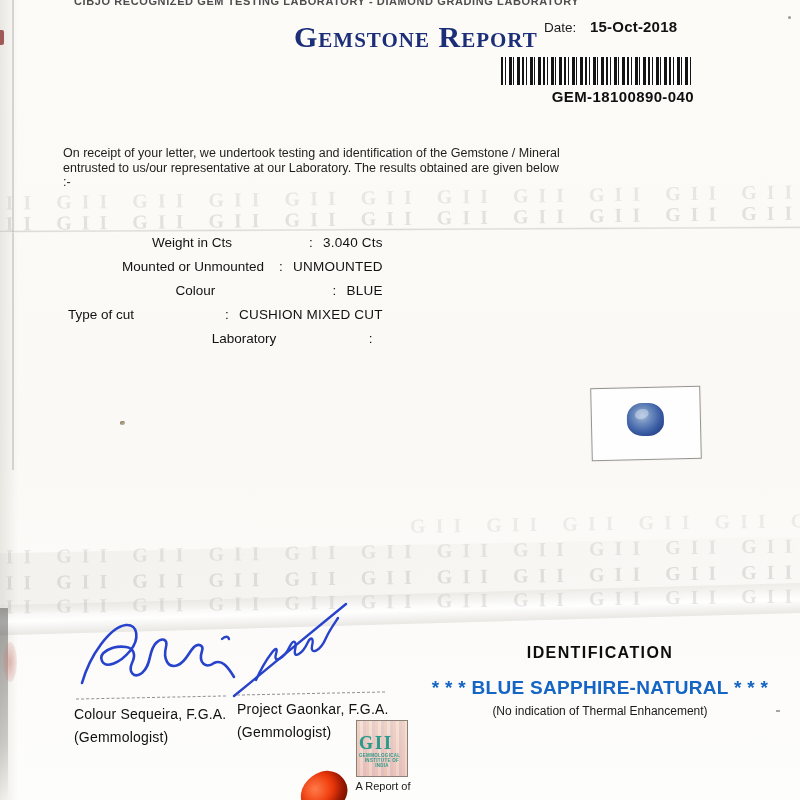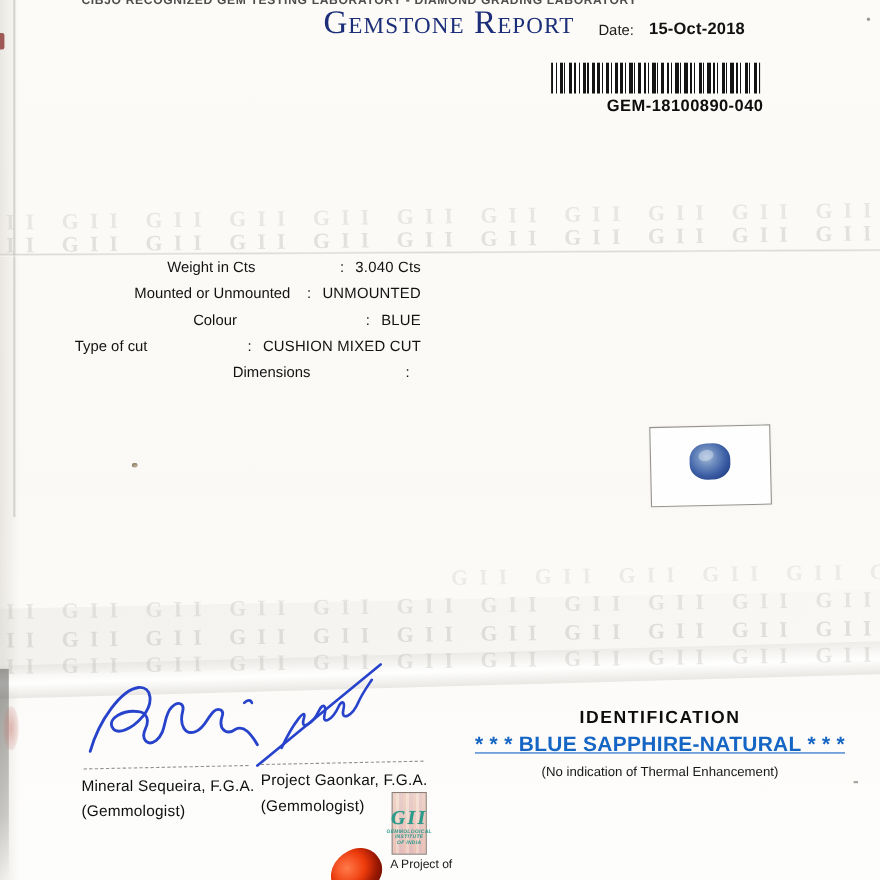--- a/index.html
+++ b/index.html
@@ -5,22 +5,22 @@
   html,body { margin:0; padding:0; background:#ffffff; }
   .page {
     position:relative; width:800px; height:800px; overflow:hidden;
     background: linear-gradient(180deg, #fcfbf8 0%, #fbf9f6 55%, #fdfdfc 100%);
     font-family:"Liberation Sans", sans-serif; color:#141414;
   }
   .abs { position:absolute; }
 
   
   .lab-line { top:-5px; left:74px; font-size:11px; font-weight:700; color:#4d4d4d; letter-spacing:.6px; white-space:nowrap; }
-  .title { top:4px; left:294px; font-family:"Liberation Serif", serif; font-variant:small-caps;
-           font-weight:400; font-size:30px; color:#1c2e78; letter-spacing:1px; white-space:nowrap; }
+  .title { top:20px; left:294px; font-family:"Liberation Serif", serif; font-variant:small-caps;
+           font-weight:700; font-size:30px; color:#1c2e78; letter-spacing:1px; white-space:nowrap; }
   .date-label { top:20px; left:544px; font-size:13.5px; color:#1b1b1b; }
   .date-value { top:18px; left:590px; font-size:15px; font-weight:700; color:#111; letter-spacing:.2px; }
 
   
   .barcode { top:57px; left:501px; width:190px; height:28px;
     background: repeating-linear-gradient(90deg,
       #141414 0 2px, #ffffff 2px 4px, #141414 4px 5px, #ffffff 5px 8px,
       #141414 8px 11px, #ffffff 11px 12px, #141414 12px 13px, #ffffff 13px 16px,
       #141414 16px 19px, #ffffff 19px 21px);
   }
@@ -66,30 +66,30 @@
   .dash2 { top:693px; left:237px; width:148px; }
   .sig-name { font-size:14px; color:#101010; letter-spacing:.2px; }
   .name1 { top:706px; left:74px; }
   .title1 { top:729px; left:74px; }
   .name2 { top:701px; left:237px; }
   .title2 { top:724px; left:237px; }
 
   
   .ident { top:644px; left:415px; width:370px; text-align:center; }
   .ident-heading { font-size:16px; font-weight:700; letter-spacing:1.4px; color:#0d0d0d; }
-  .ident-result { margin-top:5px; font-size:19px; font-weight:700; color:#1565c4; letter-spacing:.3px; white-space:nowrap;text-decoration:underline; }
+  .ident-result { margin-top:15px; font-size:19px; font-weight:700; color:#1565c4; letter-spacing:.3px; white-space:nowrap; }
   .ident-note { margin-top:5px; font-size:12px; color:#191919; }
 
   
-  .stamp { top:720px; left:356px; width:32px; height:57px; box-sizing:border-box;
+  .stamp { top:720px; left:356px; width:52px; height:57px; box-sizing:border-box;
     border:1px solid #8b7f78; padding:3px 2px;
     background:
       linear-gradient(0deg, rgba(233,185,175,.45), rgba(243,222,205,.45)),
       repeating-linear-gradient(90deg, #ecc9c0 0 3px, #f5e5da 3px 6px, #dfc0c8 6px 9px);
-    display:flex; flex-direction:column; align-items:center;font-style:italic; }
+    display:flex; flex-direction:column; align-items:flex-start; }
   .stamp-bar { height:3px; background:rgba(187,96,110,.5); margin:1px 5px; border-radius:1px; }
   .stamp-bar.short { margin:1px 9px; }
   .stamp-gii { font-family:"Liberation Serif", serif; font-weight:700; font-size:18px; line-height:19px;
     text-align:center; color:#2b9a8a; letter-spacing:2px; text-shadow:0 0 1px rgba(43,154,138,.6); }
   .stamp-org { font-size:4.5px; line-height:5px; font-weight:700; text-align:center; color:#2b9a8a; letter-spacing:.3px; }
   .stamp-caption { top:780px; left:352px; width:62px; text-align:center; font-size:11px; color:#1a1a1a; }
 
   
   .gem-red { top:772px; left:300px; width:48px; height:42px; transform:rotate(-18deg);
     border-radius:58% 42% 60% 40% / 55% 48% 52% 45%;
@@ -140,20 +140,24 @@
   <div class="abs wm wm2d">GII GII GII GII GII GII GII GII GII GII GII GII GII GII GII GII GII GII</div>
 
   <div class="abs lab-line">CIBJO RECOGNIZED GEM TESTING LABORATORY - DIAMOND GRADING LABORATORY</div>
   <div class="abs title">Gemstone Report</div>
   <div class="abs date-label">Date:</div>
   <div class="abs date-value">15-Oct-2018</div>
 
   <div class="abs barcode"></div>
   <div class="abs barcode-number">GEM-18100890-040</div>
 
+  <div class="abs intro">
+    <div>On receipt of your letter, we undertook testing and identification of the Gemstone / Mineral</div>
+    <div>entrusted to us/our representative at our Laboratory. The results obtained are given below :-</div>
+  </div>
 
   <div class="abs details">
     <div class="detail-row">
       <span class="detail-label">Weight in Cts</span>
       <span class="detail-sep">:</span>
       <span class="detail-value">3.040 Cts</span>
     </div>
     <div class="detail-row">
       <span class="detail-label">Mounted or Unmounted</span>
       <span class="detail-sep">:</span>
@@ -163,54 +167,54 @@
       <span class="detail-label">Colour</span>
       <span class="detail-sep">:</span>
       <span class="detail-value">BLUE</span>
     </div>
     <div class="detail-row">
       <span class="detail-label">Type of cut</span>
       <span class="detail-sep">:</span>
       <span class="detail-value">CUSHION MIXED CUT</span>
     </div>
     <div class="detail-row">
-      <span class="detail-label">Dimensions</span>
+      <span class="detail-label">Laboratory</span>
       <span class="detail-sep">:</span>
     </div>
   </div>
 
   <div class="abs photo-frame">
     <div class="gem-blue"></div>
   </div>
 
   <svg class="abs sig-svg sig1" width="165" height="85" viewBox="0 0 165 85">
     <path d="M6,66 C14,38 34,10 50,8 C62,7 64,22 54,34 C44,46 30,52 26,44 C22,36 36,28 50,30 C58,31 60,38 56,46 C52,55 58,62 66,56 C76,48 72,34 80,26 C86,20 92,22 90,30 C87,42 92,52 102,48 C110,45 112,36 118,30 C122,26 128,28 126,34 C122,46 130,52 138,46 C146,42 152,50 158,60" fill="none" stroke="#2742cb" stroke-width="2.6" stroke-linecap="round"></path>
     <path d="M146,22 C149,19 152,19 153,22" fill="none" stroke="#2742cb" stroke-width="2.4" stroke-linecap="round"></path>
   </svg>
   <svg class="abs sig-svg sig2" width="125" height="105" viewBox="0 0 125 105">
     <path d="M6,100 L118,8" fill="none" stroke="#2742cb" stroke-width="2.4" stroke-linecap="round"></path>
     <path d="M28,84 C38,62 52,44 48,58 C45,68 56,63 62,50 C66,42 69,46 67,54 C65,63 74,59 80,46 C83,40 86,42 84,50 C82,59 92,56 98,42 C101,35 106,28 110,22" fill="none" stroke="#2742cb" stroke-width="2.4" stroke-linecap="round"></path>
   </svg>
   <div class="abs dash-line dash1"></div>
   <div class="abs dash-line dash2"></div>
-  <div class="abs sig-name name1">Mineral Sequeira, F.G.A.</div>
+  <div class="abs sig-name name1">Colour Sequeira, F.G.A.</div>
   <div class="abs sig-name title1">(Gemmologist)</div>
   <div class="abs sig-name name2">Project Gaonkar, F.G.A.</div>
   <div class="abs sig-name title2">(Gemmologist)</div>
 
   <div class="abs ident">
     <div class="ident-heading">IDENTIFICATION</div>
     <div class="ident-result">* * * BLUE SAPPHIRE-NATURAL * * *</div>
     <div class="ident-note">(No indication of Thermal Enhancement)</div>
   </div>
 
   <div class="abs stamp">
     <div class="stamp-bar"></div>
     <div class="stamp-bar short"></div>
     <div class="stamp-gii">GII</div>
     <div class="stamp-org">GEMMOLOGICAL</div>
     <div class="stamp-org">INSTITUTE OF INDIA</div>
   </div>
-  <div class="abs stamp-caption">A Project of</div>
+  <div class="abs stamp-caption">A Report of</div>
 
   <div class="abs gem-red"></div>
 
 </div>
 
 </body></html>

